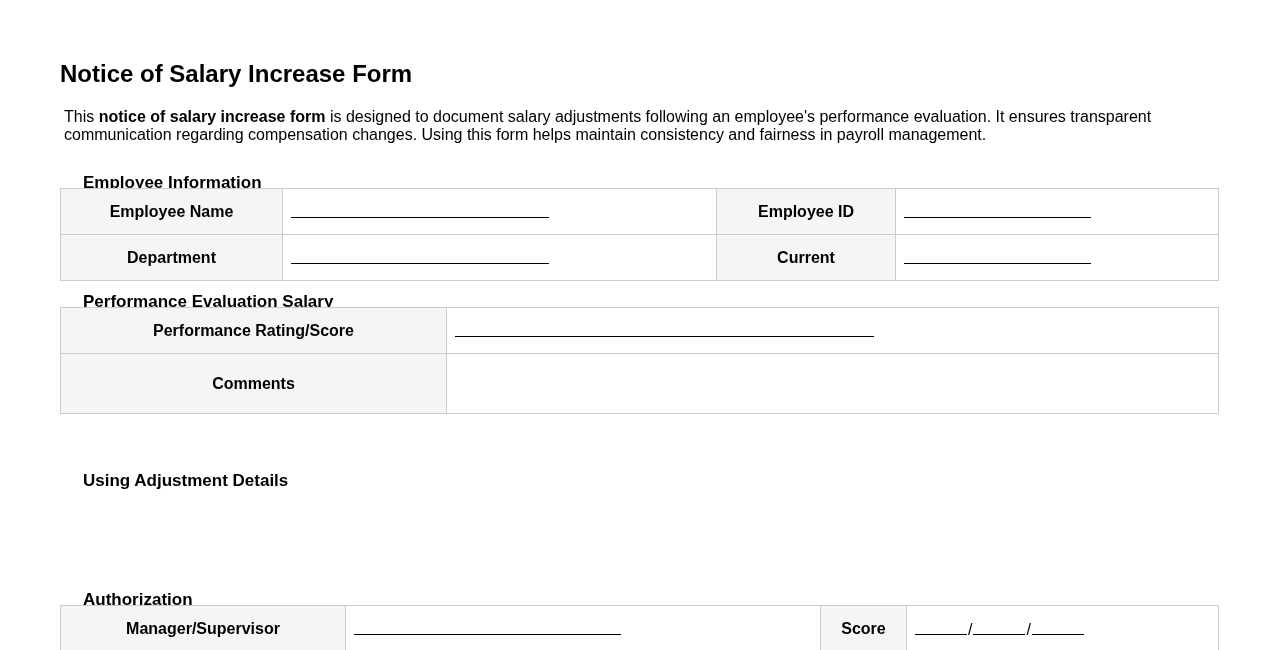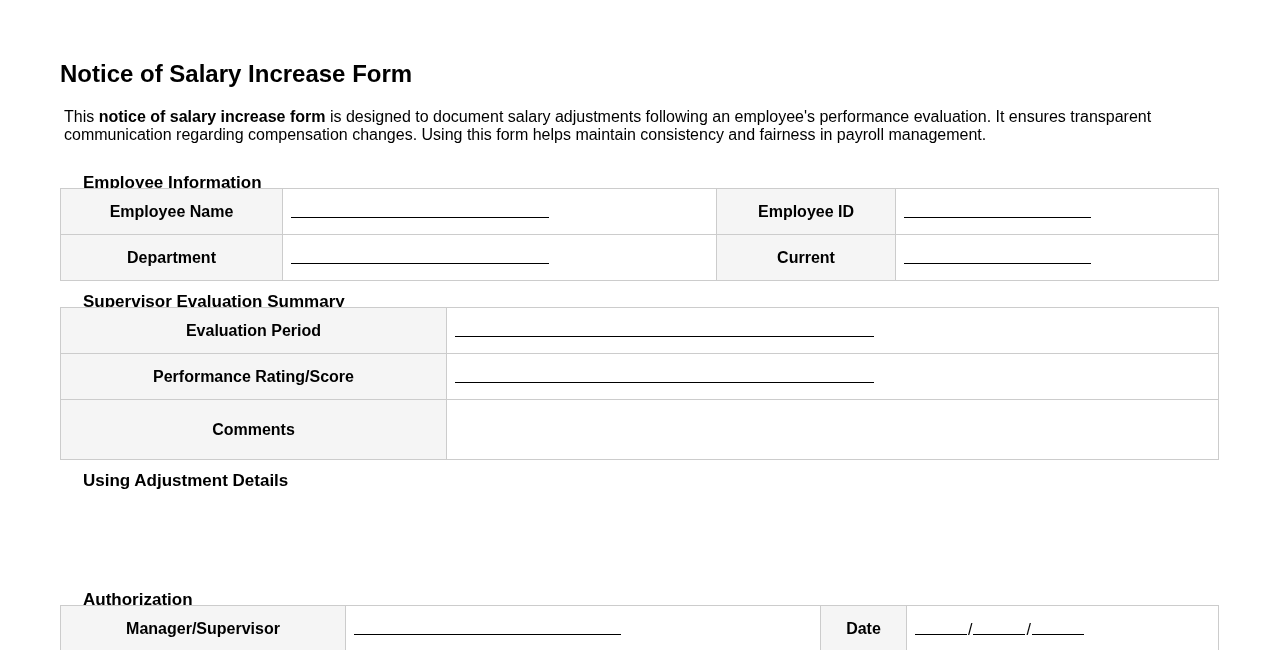--- a/index.html
+++ b/index.html
@@ -61,31 +61,27 @@
     </tr>
     <tr>
       <td class="lbl" style="height:35px">Department</td>
       <td class="val"><span class="line" style="width:258px"></span></td>
       <td class="lbl">Current</td>
       <td class="val"><span class="line" style="width:187px"></span></td>
     </tr>
   </tbody>
     </table>
 
-  <h2 style="top:277px;">Supervisor Evaluation Summary</h2>
+  <h2 style="top:277px;">Performance Evaluation Salary</h2>
   <table style="top:307px;">
     <colgroup>
         <col style="width:386px">
         <col style="width:772px">
       </colgroup>
     <tbody>
-        <tr>
-      <td class="lbl" style="height:35px">Evaluation Period</td>
-      <td class="val"><span class="line" style="width:419px"></span></td>
-    </tr>
     <tr>
       <td class="lbl" style="height:23px">Performance Rating/Score</td>
       <td class="val"><span class="line" style="width:419px"></span></td>
     </tr>
     <tr>
       <td class="lbl" style="height:60px">Comments</td>
       <td class="val"></td>
     </tr>
   </tbody>
     </table>
@@ -107,21 +103,21 @@
     <colgroup>
         <col style="width:285px">
         <col style="width:475px">
         <col style="width:86px">
         <col style="width:312px">
       </colgroup>
     <tbody>
         <tr>
       <td class="lbl" style="height:35px">Manager/Supervisor</td>
       <td class="val"><span class="line" style="width:267px"></span></td>
-      <td class="lbl">Date</td>
+      <td class="lbl">Score</td>
       <td class="val"><span class="line" style="width:52px"></span><span class="sep">/</span><span class="line" style="width:52px"></span><span class="sep">/</span><span class="line" style="width:52px"></span></td>
     </tr>
     <tr>
       <td class="lbl" style="height:35px"></td>
       <td class="val"></td>
       <td class="lbl"></td>
       <td class="val"></td>
     </tr>
   </tbody>
     </table>

